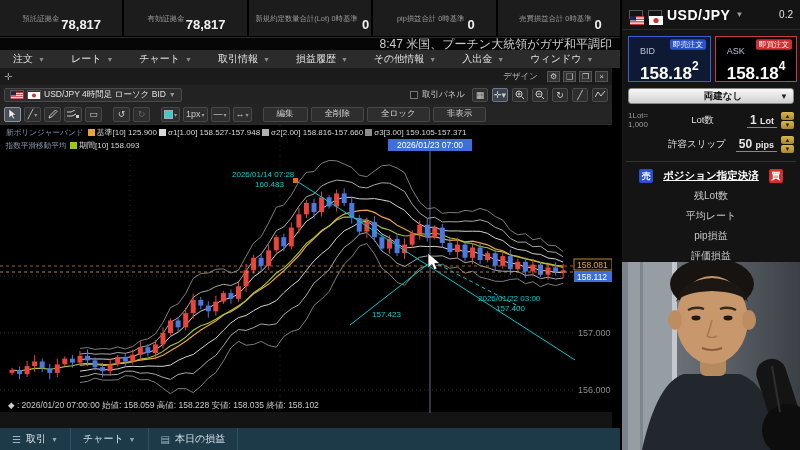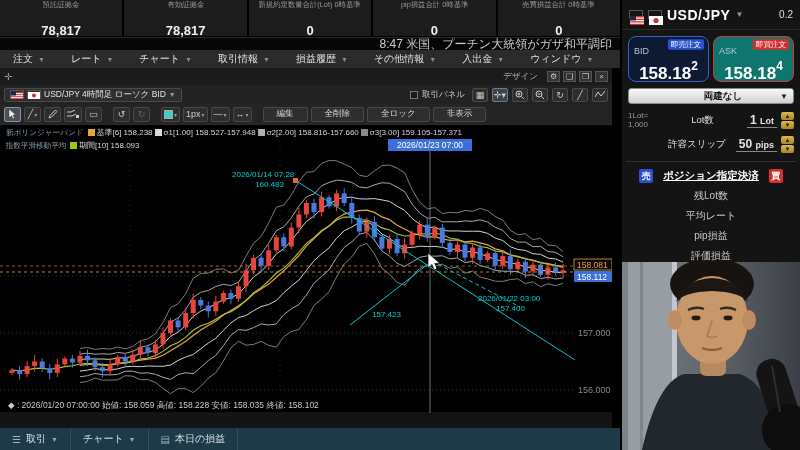--- a/index.html
+++ b/index.html
@@ -1,21 +1,21 @@
 <!DOCTYPE html>
 <html><head>
 <meta charset="utf-8">
 <style>
   * { margin:0; padding:0; box-sizing:border-box; }
   body { background:#000; font-family:"Liberation Sans","DejaVu Sans",sans-serif; }
   #app { position:relative; width:800px; height:450px; background:#000; overflow:hidden; }
 
   
   .topbar { position:absolute; left:0; top:0; width:620px; height:36px; display:flex; gap:2px; background:#000; }
-  .tcell { flex:1; background:#1c1c1c; display:flex; flex-direction:column; align-items:center; justify-content:center; }
+  .tcell { flex:1; background:#1c1c1c; display:flex; flex-direction:row; align-items:center; justify-content:center; }
   .tcell .lab { font-size:8px; color:#9a9a9a; white-space:nowrap; transform:scale(.92); }
   .tcell .val { font-size:13px; color:#f0f0f0; font-weight:bold; margin-top:13px; }
 
   
   .news { position:absolute; left:0; top:37px; width:620px; height:26px; background:#060606; color:#cfcfcf; font-size:12px; text-align:right; padding-right:8px; line-height:13px; border-top:1px solid #2a2a2a; }
 
   
   .menubar { position:absolute; left:0; top:50px; width:620px; height:18px; background:#2b2b2b; display:flex; align-items:center; }
   .mitem { color:#e0e0e0; font-size:10px; padding:0 13px; display:flex; align-items:center; gap:5px; cursor:default; }
   .mitem .caret { color:#8a8a8a; font-size:7px; }
@@ -60,23 +60,23 @@
   
   .panel { position:absolute; left:620px; top:0; width:180px; height:450px; background:#141414; border-left:2px solid #000; }
   .phead { height:30px; display:flex; align-items:center; padding:0 7px; gap:5px; border-bottom:1px solid #2a2a2a; }
   .pair { color:#fff; font-size:14px; font-weight:bold; letter-spacing:.5px; }
   .phead .caret { color:#999; font-size:8px; }
   .phead .spacer { flex:1; }
   .spread { color:#e0e0e0; font-size:10px; }
   .flag { width:14px; height:9px; display:inline-block; position:relative; border:1px solid #555; }
 
   .quotes { display:flex; gap:4px; padding:6px 6px 0 6px; }
-  .qbox { position:relative; flex:1; height:46px; border-radius:8px; padding:3px 5px; }
+  .qbox { position:relative; flex:1; height:46px; border-radius:0; padding:3px 11px; }
   .qbox.bid { background:#0e1a33; border:1px solid #3a5fd0; }
-  .qbox.ask { background:#0f766e; border:1px solid #cc3a3a; }
+  .qbox.ask { background:#000000; border:1px solid #cc3a3a; }
   .qlab { font-size:9px; color:#b8c2d8; }
   .qbadge { position:absolute; top:2px; right:3px; font-size:8px; color:#fff; padding:0px 3px; border-radius:2px; transform:scale(.95); }
   .bid .qbadge { background:#2a52cc; }
   .ask .qbadge { background:#d03030; }
   .qprice { color:#fff; font-size:17px; font-weight:bold; margin-top:3px; text-align:center; white-space:nowrap; }
   .qprice sup { font-size:12px; position:relative; top:-2px; }
 
   .hedge { margin:6px 6px 0 6px; height:16px; background:linear-gradient(#f8f8f8,#d0d0d0); border:1px solid #888; border-radius:3px; color:#111; font-size:9.5px; font-weight:bold; display:flex; align-items:center; justify-content:center; position:relative;padding-left:24px; }
   .hedge .caret { position:absolute; right:5px; color:#222; font-size:8px; }
 
@@ -456,21 +456,21 @@
 
         <text x="8" y="283" fill="#cccccc" font-size="8.5">◆ : 2026/01/20 07:00:00  始値: 158.059  高値: 158.228  安値: 158.035  終値: 158.102</text>
 
         <path d="M428,128 L428,143 L432,139.5 L434.2,145 L437,143.6 L434.8,138.4 L440,138.4 Z" fill="#fff" stroke="#000" stroke-width="0.7"></path>
       </svg>
       <div class="legend">
         <div class="lrow">
           <span class="lname">新ボリンジャーバンド</span>
           <span class="litem">
               <span class="sw" style="background:#e8a33d"></span>
-              <span>基準[6] 158.238</span>
+              <span>基準[10] 125.900</span>
             </span>
           <span class="litem">
               <span class="sw" style="background:#d8d8d8"></span>
               <span>σ1[1.00] 158.527-157.948</span>
             </span>
           <span class="litem">
               <span class="sw" style="background:#b0b0b0"></span>
               <span>σ2[2.00] 158.816-157.660</span>
             </span>
           <span class="litem">

